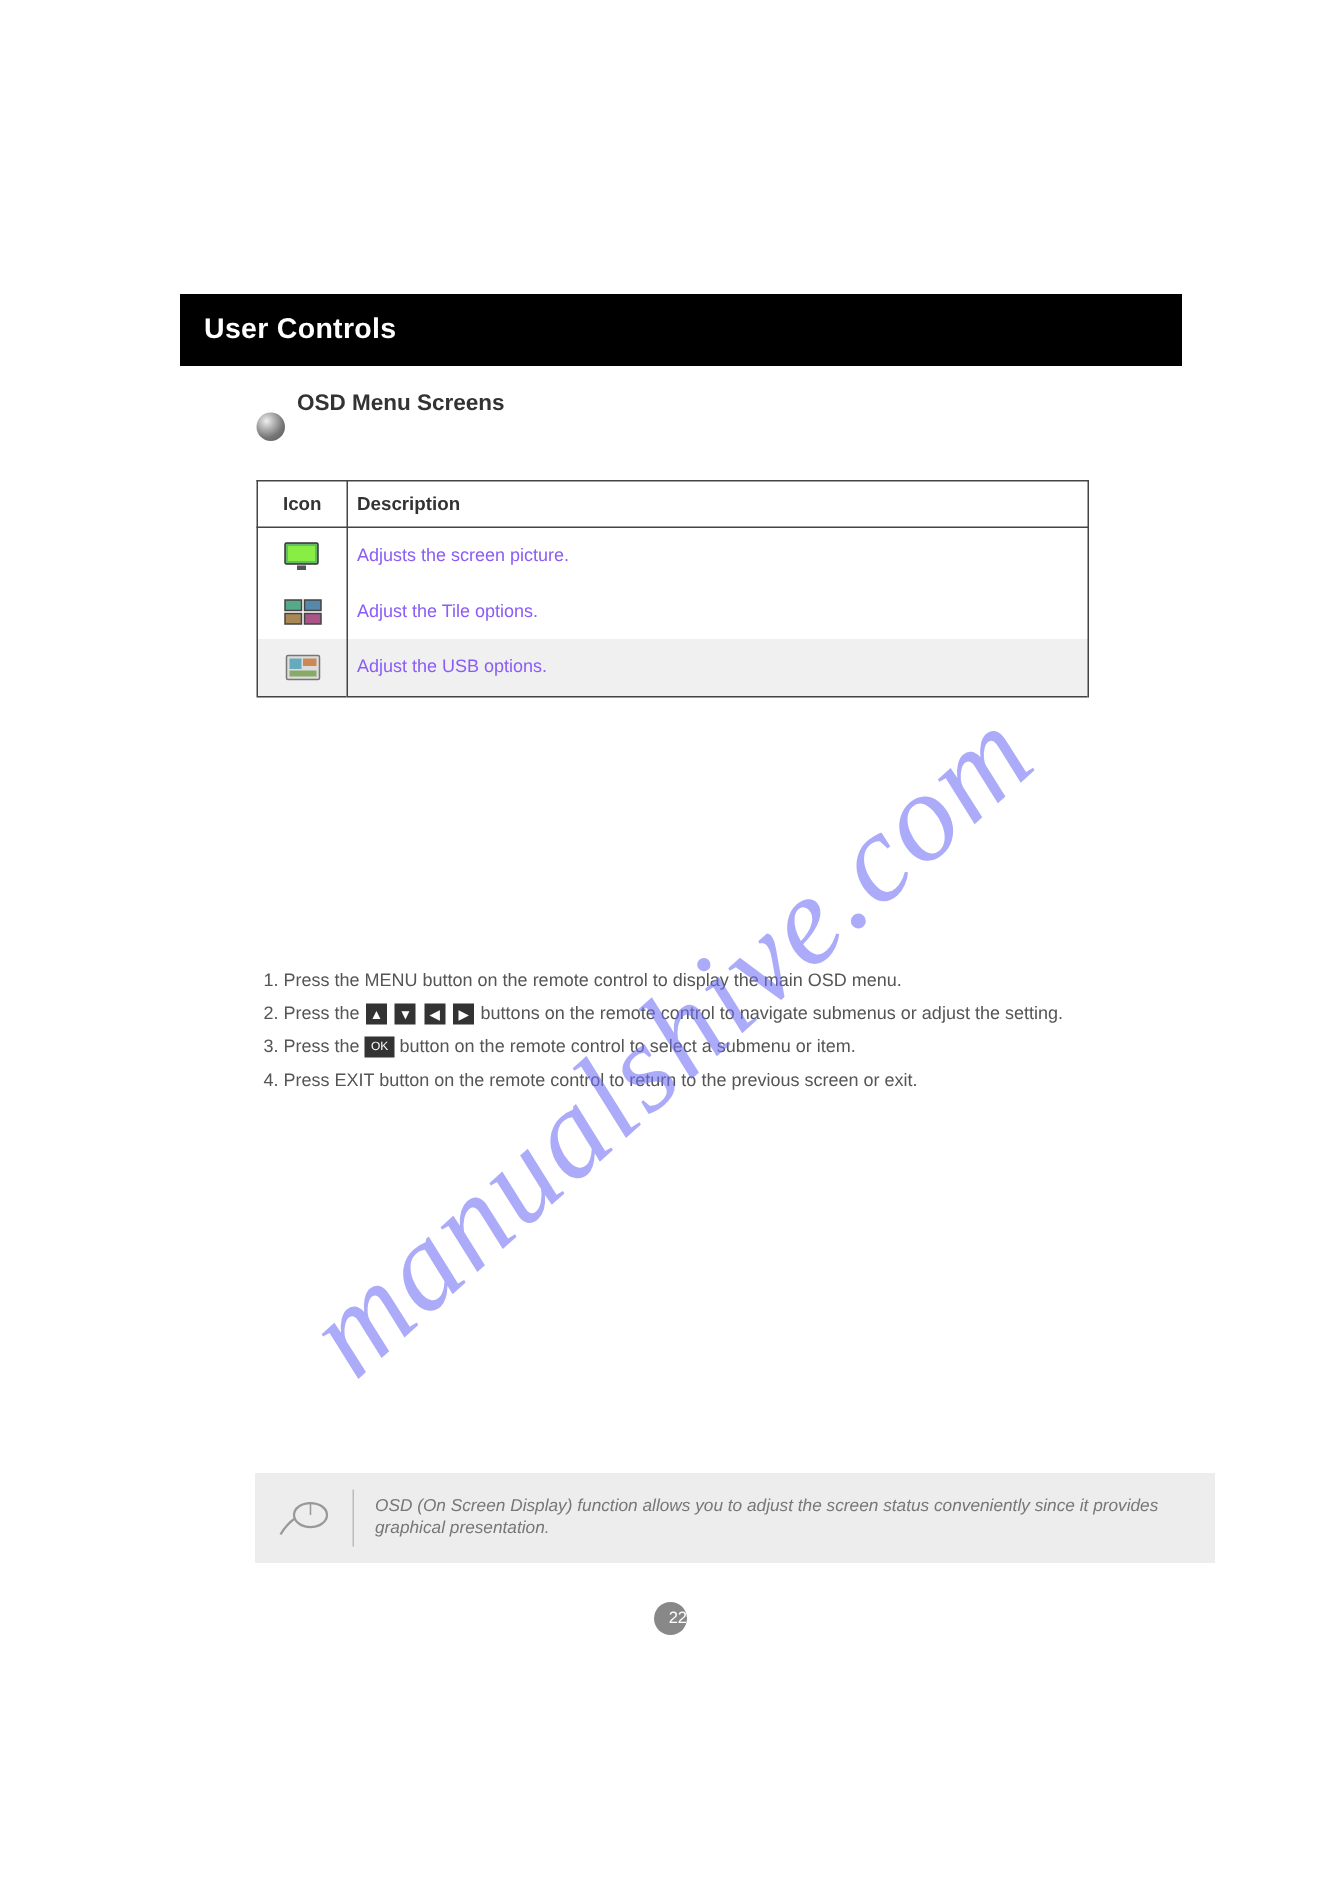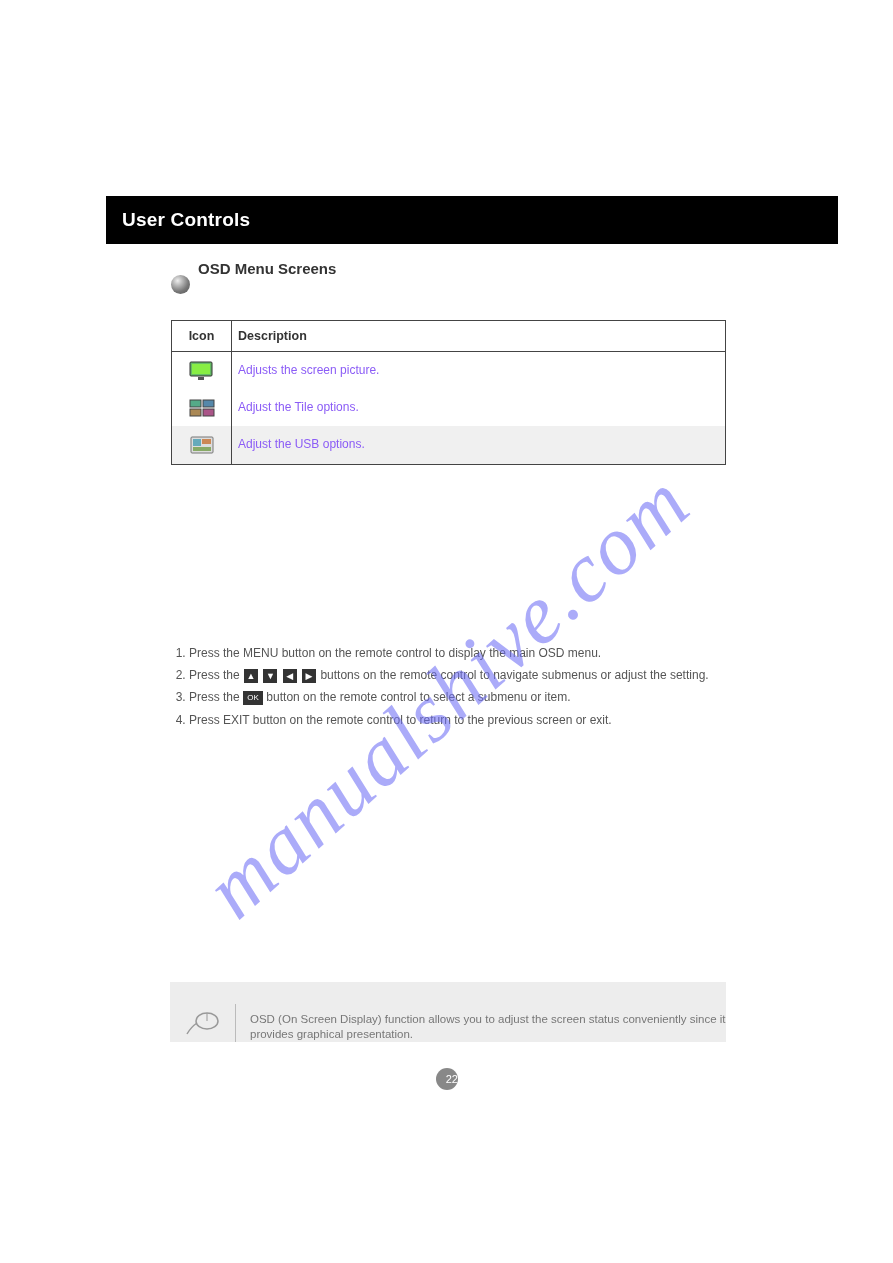--- a/index.html
+++ b/index.html
@@ -12,23 +12,23 @@
     position: relative;
     overflow: hidden;
   }
   .page {
     position: relative;
     width: 100%;
     height: 100%;
   }
   .black-bar {
     position: absolute;
-    left: 106px;
+    left: 120px;
     top: 196px;
-    width: 732px;
+    width: 668px;
     height: 48px;
     background: #000;
     color: #fff;
     font-size: 19px;
     font-weight: bold;
     display: flex;
     align-items: center;
     padding-left: 16px;
     letter-spacing: 0.2px;
   }
@@ -112,25 +112,26 @@
     background: #333; color:#fff;
     font-size: 8px; line-height: 14px;
     text-align: center; padding: 0 3px;
     vertical-align: middle;
   }
 
   .note-box {
     position: absolute;
     left: 170px;
     top: 982px;
-    width: 556px;
+    width: 640px;
     height: 60px;
     background: #ededed;
     display: flex;
-    align-items: flex-end;
+    align-items: center;
+    font-style: italic;
   }
   .mouse-icon-wrap {
     width: 66px;
     display: flex;
     justify-content: center;
     align-items: center;
     border-right: 1px solid #bbb;
     height: 38px;
   }
   .note-text {

